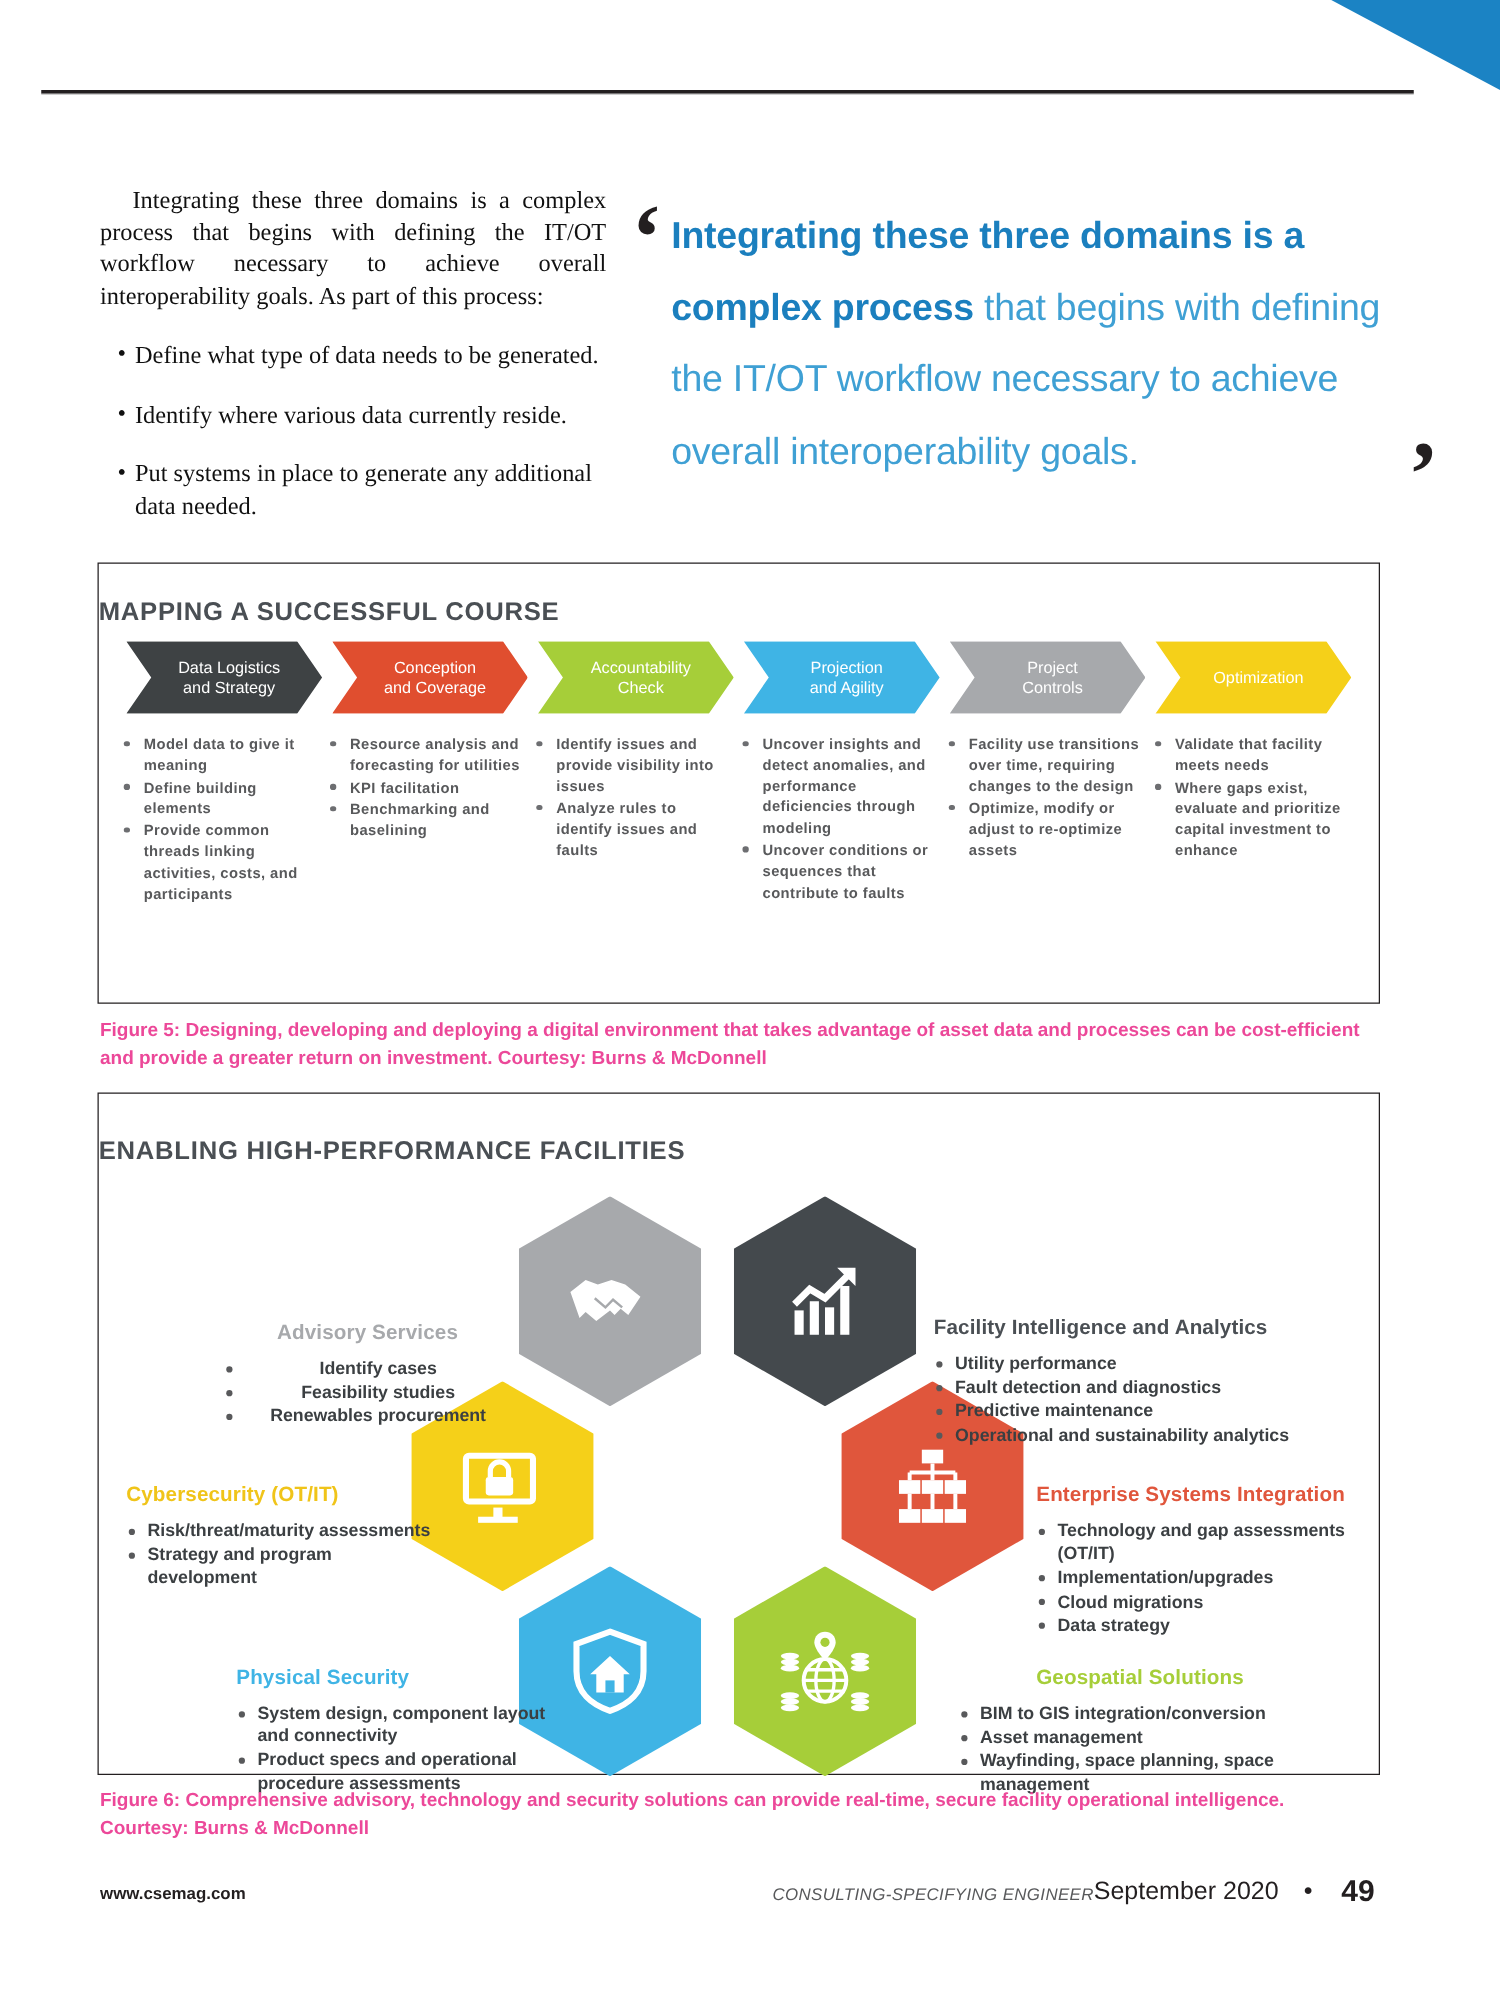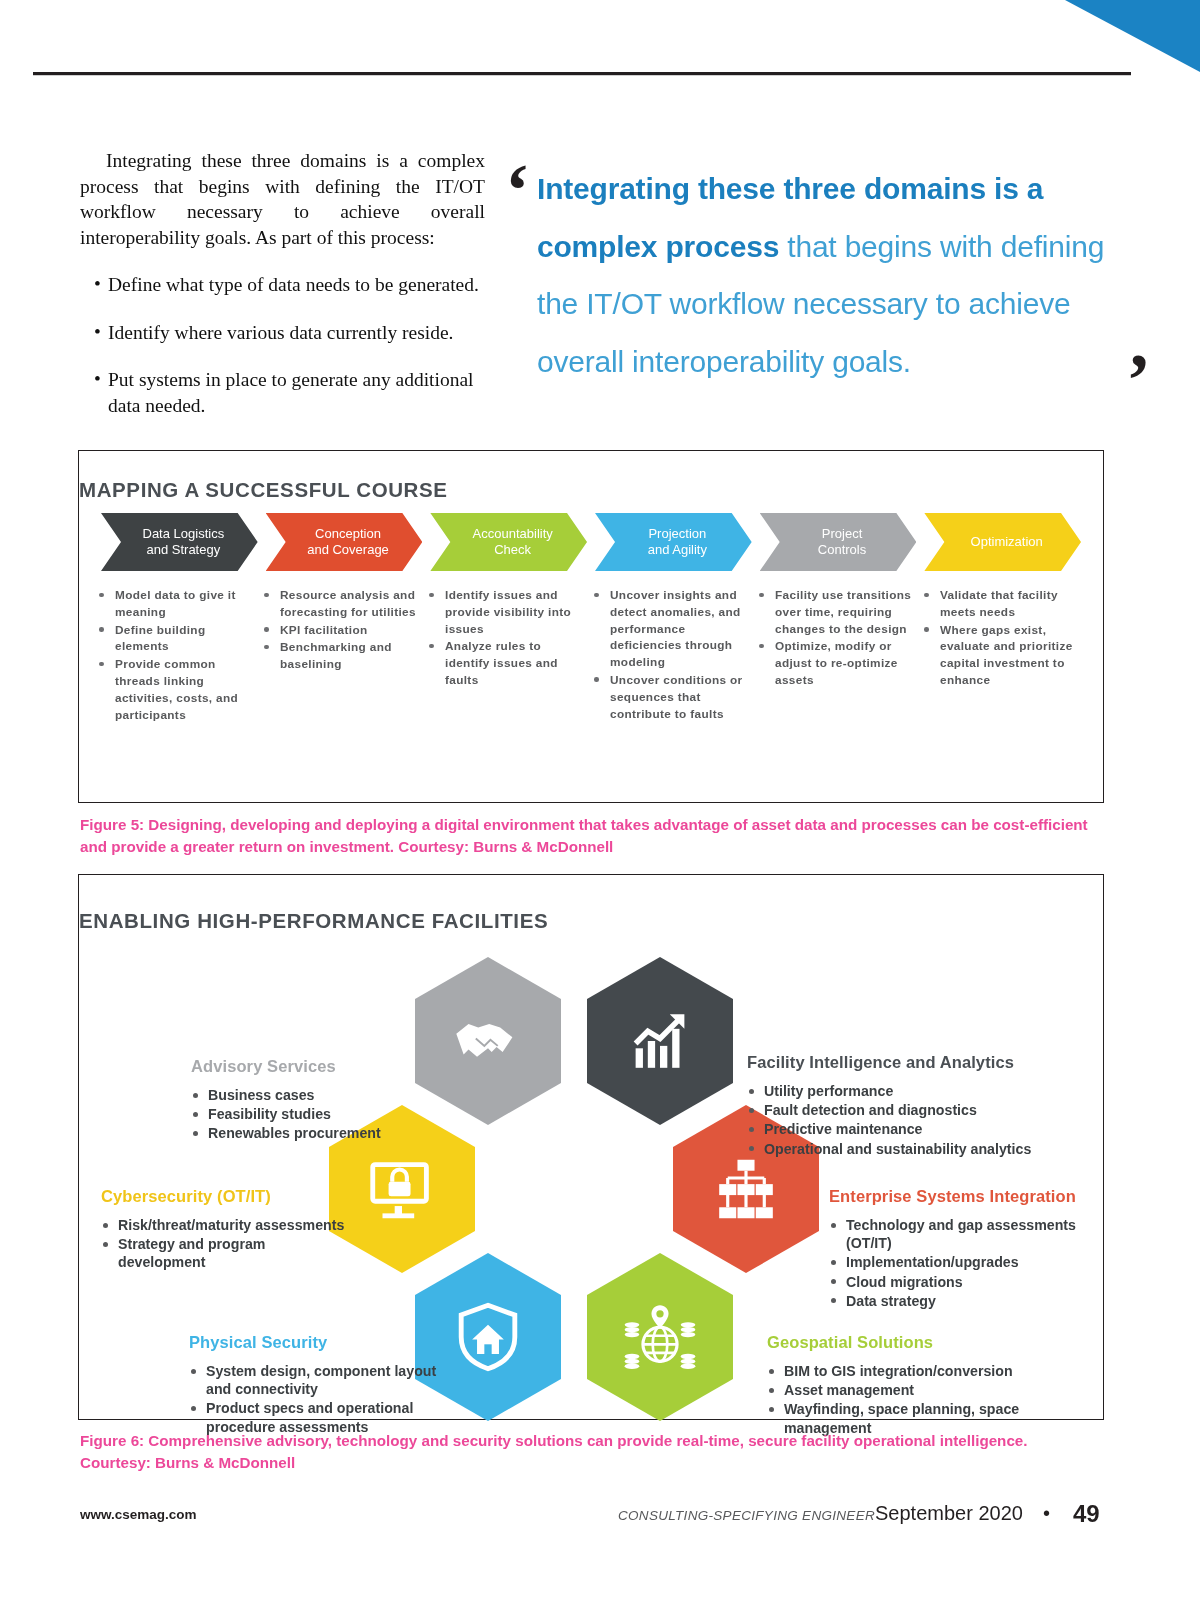--- a/index.html
+++ b/index.html
@@ -152,32 +152,32 @@
   .sect li {
     position: relative; padding-left: 17px;
     font-size: 14.2px; line-height: 18.2px; color: #3b3f42;
     font-weight: 700; margin-bottom: 1px;
   }
   .sect li .dot {
     position: absolute; left: 2px; top: 6.5px;
     width: 5px; height: 5px; border-radius: 50%; background: #58595B;
   }
 
-  .s-adv { left: 112px; top: 104px; width: 230px; }
+  .s-adv { left: 100px; top: 104px; width: 230px; text-align: center; }
   .s-adv h4 { color: #A7A9AC; }
   .s-fia { left: 668px; top: 100px; width: 310px; }
   .s-fia h4 { color: #4A4F54; }
   .s-cyb { left: 22px;  top: 234px; width: 250px; }
   .s-cyb h4 { color: #F0C419; }
   .s-esi { left: 750px; top: 234px; width: 280px; }
   .s-esi h4 { color: #E0563C; }
   .s-phy { left: 110px; top: 380px; width: 250px; }
   .s-phy h4 { color: #3FB4E5; }
   .s-geo { left: 688px; top: 380px; width: 290px; }
-  .s-geo h4 { color: #A6CE39; }
+  .s-geo h4 { color: #A6CE39; text-align: center; }
 
   
   .footer { position: absolute; left: 0; top: 1500px; width: 1200px; height: 40px; }
   .footer .site {
     position: absolute; left: 80px; top: 7px;
     font-size: 13.5px; font-weight: 700; color: #231f20;
   }
   .footer .mag {
     position: absolute; left: 618px; top: 8px;
     font-size: 13.5px; font-style: italic; color: #58595B; letter-spacing: 0.3px;
@@ -392,21 +392,21 @@
           <ellipse cx="55" cy="48" rx="6" ry="2.2"></ellipse>
             <ellipse cx="55" cy="52" rx="6" ry="2.2"></ellipse>
             <ellipse cx="55" cy="56" rx="6" ry="2.2"></ellipse>
         </g>
       </svg>
     </div>
 
     <div class="sect s-adv">
       <h4>Advisory Services</h4>
       <ul id="s6-0">
-          <li><span class="dot"></span><span>Business cases</span></li>
+          <li><span class="dot"></span><span>Identify cases</span></li>
           <li><span class="dot"></span><span>Feasibility studies</span></li>
           <li><span class="dot"></span><span>Renewables procurement</span></li>
         </ul>
     </div>
     <div class="sect s-fia">
       <h4>Facility Intelligence and Analytics</h4>
       <ul id="s6-1">
           <li><span class="dot"></span><span>Utility performance</span></li>
           <li><span class="dot"></span><span>Fault detection and diagnostics</span></li>
           <li><span class="dot"></span><span>Predictive maintenance</span></li>

